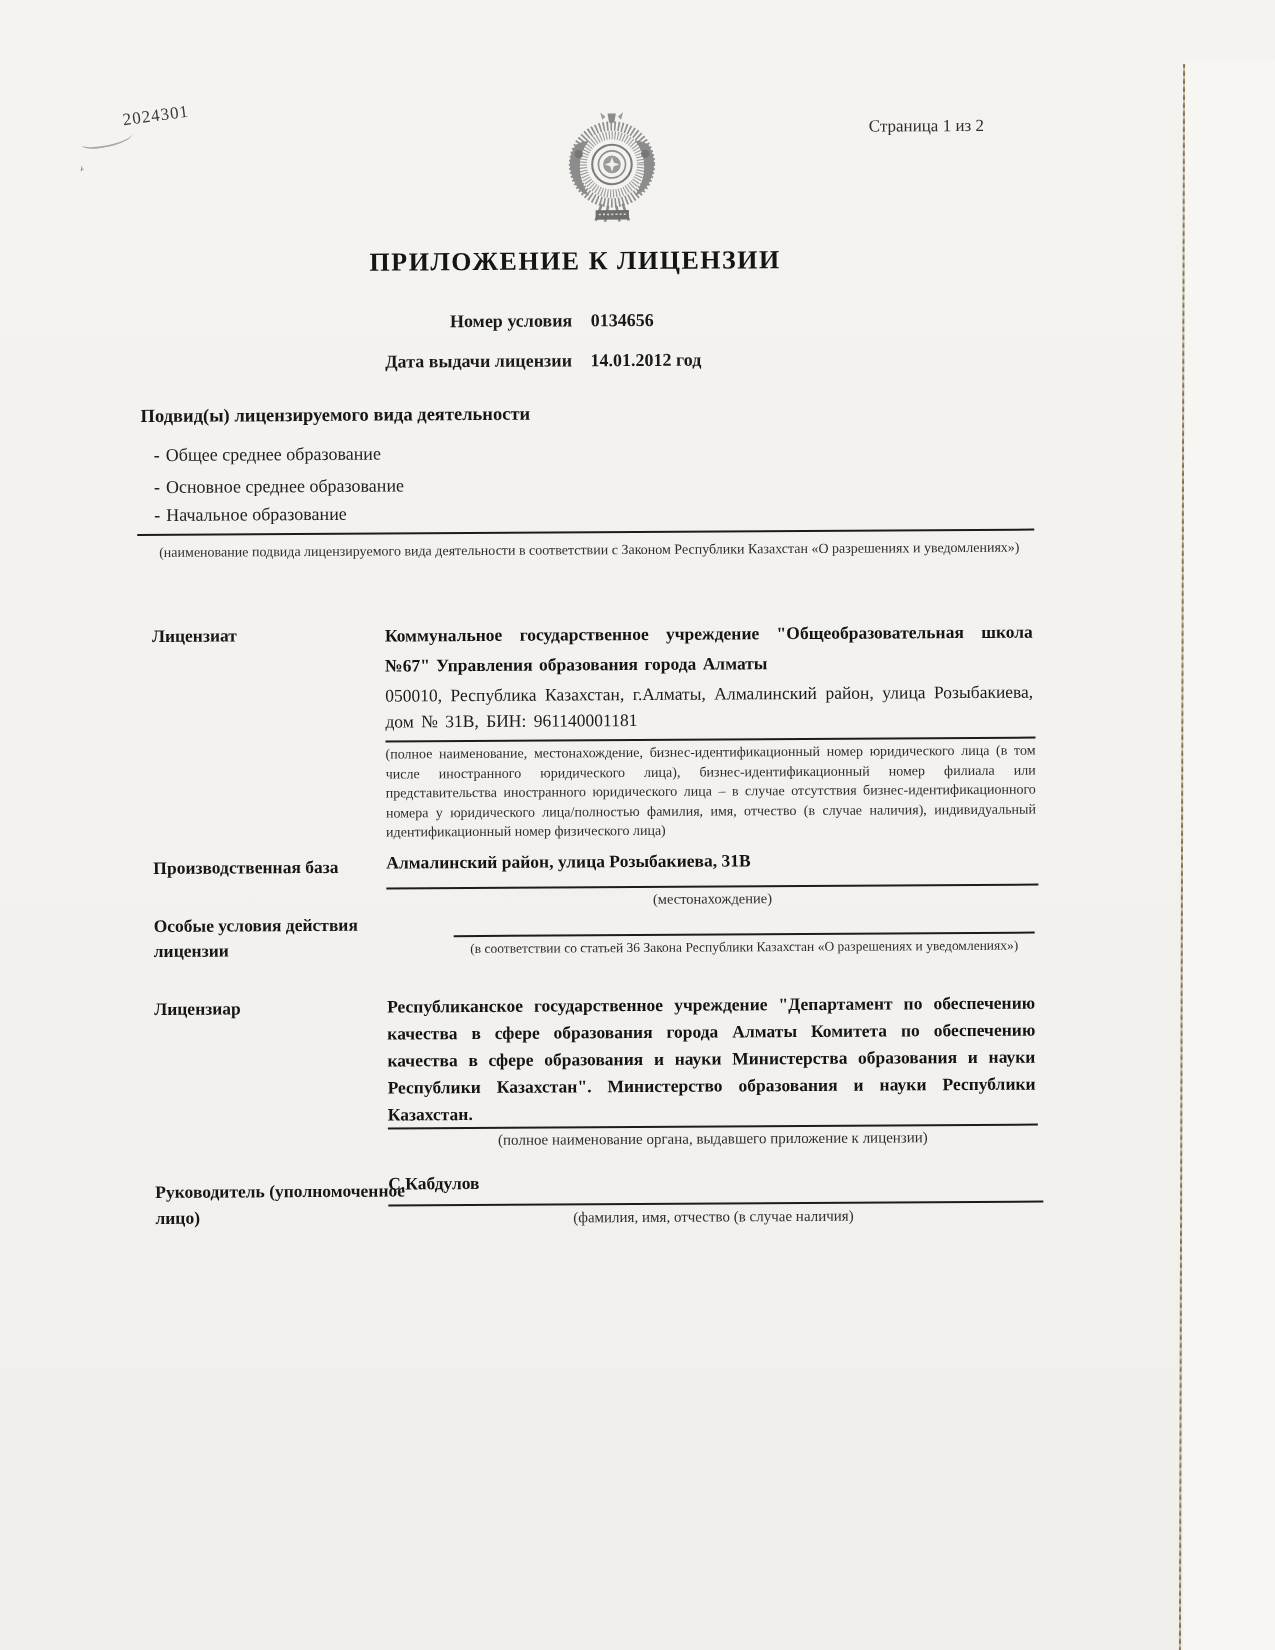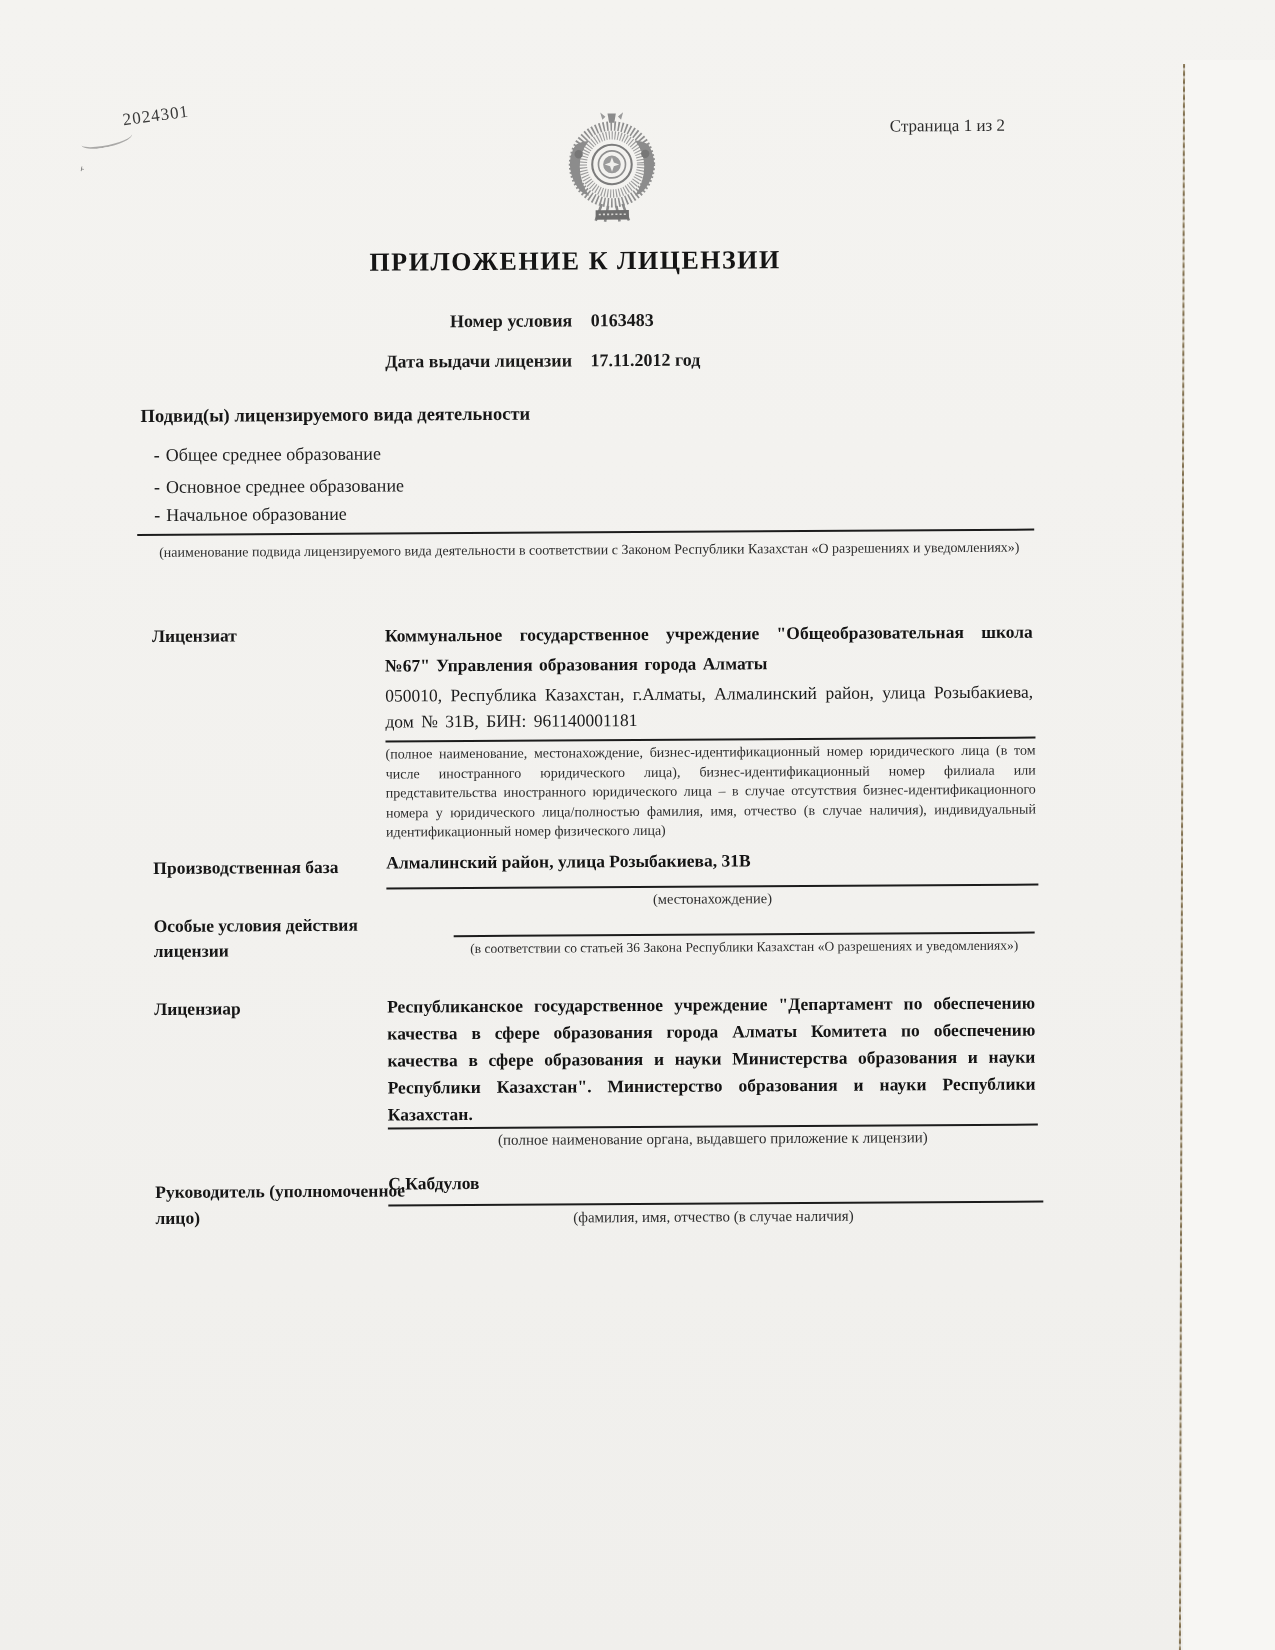--- a/index.html
+++ b/index.html
@@ -39,21 +39,21 @@
   }
   .speck-dot{
     position:absolute;left:84px;top:158px;
     font-size:11px;color:#555;transform:rotate(12deg);
   }
   
   .corner-number{
     left:126px;top:103px;font-size:17px;color:#3a3a3a;
     transform:rotate(-7deg);letter-spacing:1px;
   }
-  .page-indicator{left:893px;top:118px;font-size:17px;color:#2c2c2c;}
+  .page-indicator{left:872px;top:118px;font-size:17px;color:#2c2c2c;}
   .emblem{left:563px;top:110px;width:104px;height:120px;}
   .doc-title{
     left:0;top:246px;width:1155px;text-align:center;
     font-size:26px;font-weight:bold;letter-spacing:1.5px;color:#151515;
   }
   .meta-line{font-size:18px;font-weight:bold;color:#1a1a1a;}
   .meta-label{margin-right:14px;}
   .meta-1{left:452px;top:310px;}
   .meta-2{left:387px;top:350px;}
   
@@ -129,25 +129,25 @@
       <path d="M50,45 l1.8,5.2 5.2,1.8 -5.2,1.8 -1.8,5.2 -1.8,-5.2 -5.2,-1.8 5.2,-1.8 z" fill="#f0efec"></path>
       <path d="M40,90 l-6,16 M60,90 l6,16 M46,92 l-3,15 M54,92 l3,15" stroke="#8a8a8a" stroke-width="2.5" fill="none"></path>
       <path d="M34,96 h32 v9 h-32 z" fill="#6e6e6e"></path>
       <path d="M37,100 h26" stroke="#d8d7d4" stroke-width="1.5" stroke-dasharray="2 2"></path>
     </svg>
 
     <div class="abs doc-title">ПРИЛОЖЕНИЕ К ЛИЦЕНЗИИ</div>
 
     <div class="abs meta-line meta-1">
       <span class="meta-label">Номер условия</span>
-      <span>0163483</span>
+      <span>0134656</span>
     </div>
     <div class="abs meta-line meta-2">
       <span class="meta-label">Дата выдачи лицензии</span>
-      <span>17.11.2012 год</span>
+      <span>14.01.2012 год</span>
     </div>
 
     <div class="abs subtypes-heading">Подвид(ы) лицензируемого вида деятельности</div>
 
     <div class="abs subtype-item" style="top:442px;">
       <span class="dash">-</span><span>Общее среднее образование</span>
     </div>
     <div class="abs subtype-item" style="top:474px;">
       <span class="dash">-</span><span>Основное среднее образование</span>
     </div>

